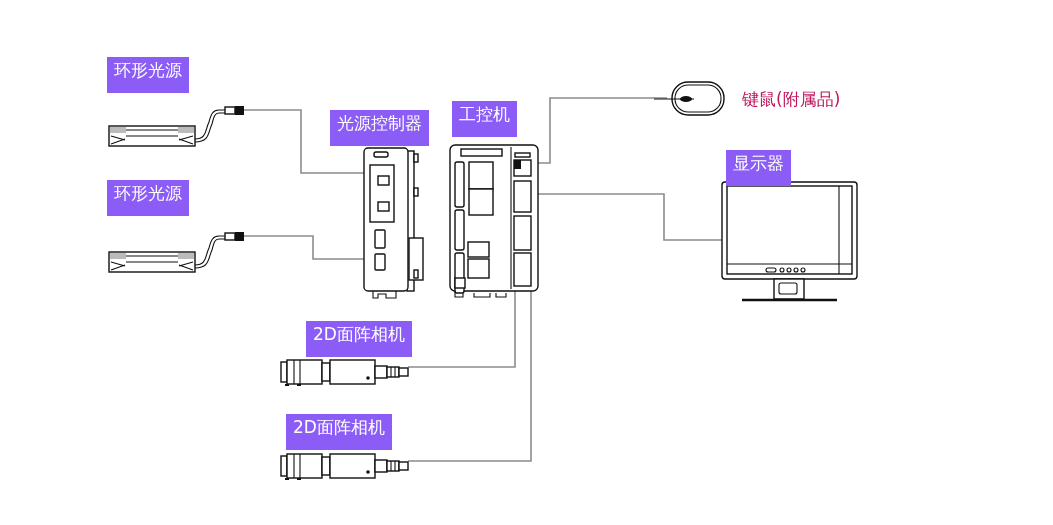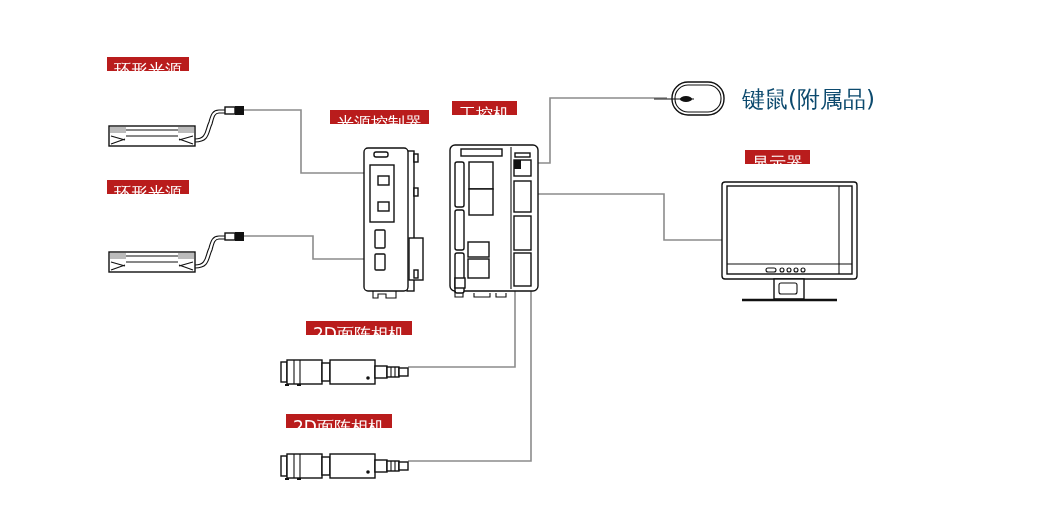--- a/index.html
+++ b/index.html
@@ -1,20 +1,20 @@
 <!DOCTYPE html>
 <html><head>
 <meta charset="utf-8">
 <style>
   html, body { margin:0; padding:0; background:#ffffff; }
   body { width:1053px; height:525px; position:relative; overflow:hidden;
          font-family: "DejaVu Sans", "Liberation Sans", sans-serif; }
-  .label { position:absolute; background:#b91c1c; color:#ffffff; font-size:17px;
-           line-height:26px; height:14px; padding:0 7px; white-space:nowrap; }
-  .plain-label { position:absolute; color:#0c4a6e; font-size:23px; line-height:22px; white-space:nowrap;text-align:center; }
+  .label { position:absolute; background:#8b5cf6; color:#ffffff; font-size:17px;
+           line-height:26px; height:36px; padding:0 7px; white-space:nowrap; }
+  .plain-label { position:absolute; color:#be185d; font-size:17px; line-height:22px; white-space:nowrap;text-align:center; }
   svg.diagram { position:absolute; left:0; top:0; }
   .wire { fill:none; stroke:#8c8c8c; stroke-width:1.6; }
   .dev  { fill:#ffffff; stroke:#111; stroke-width:1.4; }
   .devthin { fill:none; stroke:#111; stroke-width:1.1; }
   .dot { fill:#666; }
 </style>
 </head>
 <body>
 
 <svg class="diagram" width="1053" height="525" viewBox="0 0 1053 525">
@@ -151,15 +151,15 @@
     <rect x="16" y="24" width="4" height="2" fill="#111"></rect>
     <circle cx="87" cy="18" r="1.8" fill="#111"></circle>
   </g>
 </svg>
 
 <div class="label" style="left:107px;top:57px;">环形光源</div>
 <div class="label" style="left:107px;top:180px;">环形光源</div>
 <div class="label" style="left:330px;top:110px;">光源控制器</div>
 <div class="label" style="left:452px;top:101px;">工控机</div>
 <div class="plain-label" style="left:742px;top:88px;">键鼠(附属品)</div>
-<div class="label" style="left:726px;top:150px;margin-left:19px;">显示器</div>
+<div class="label" style="left:726px;top:150px;">显示器</div>
 <div class="label" style="left:306px;top:321px;">2D面阵相机</div>
 <div class="label" style="left:286px;top:414px;">2D面阵相机</div>
 
 </body></html>

